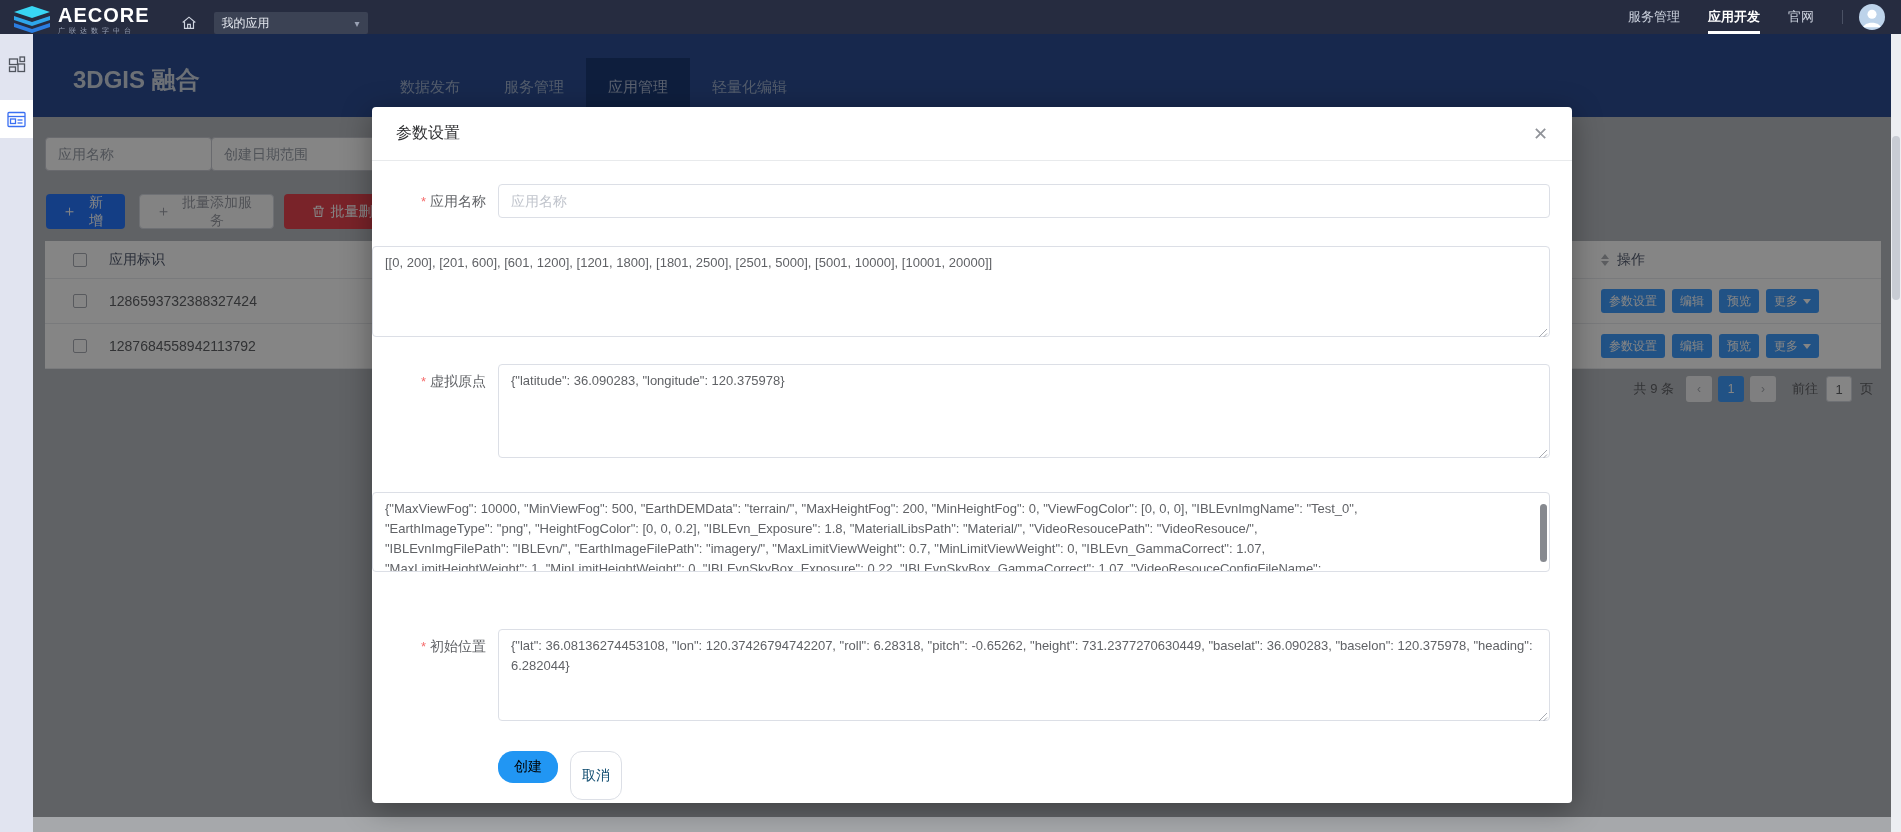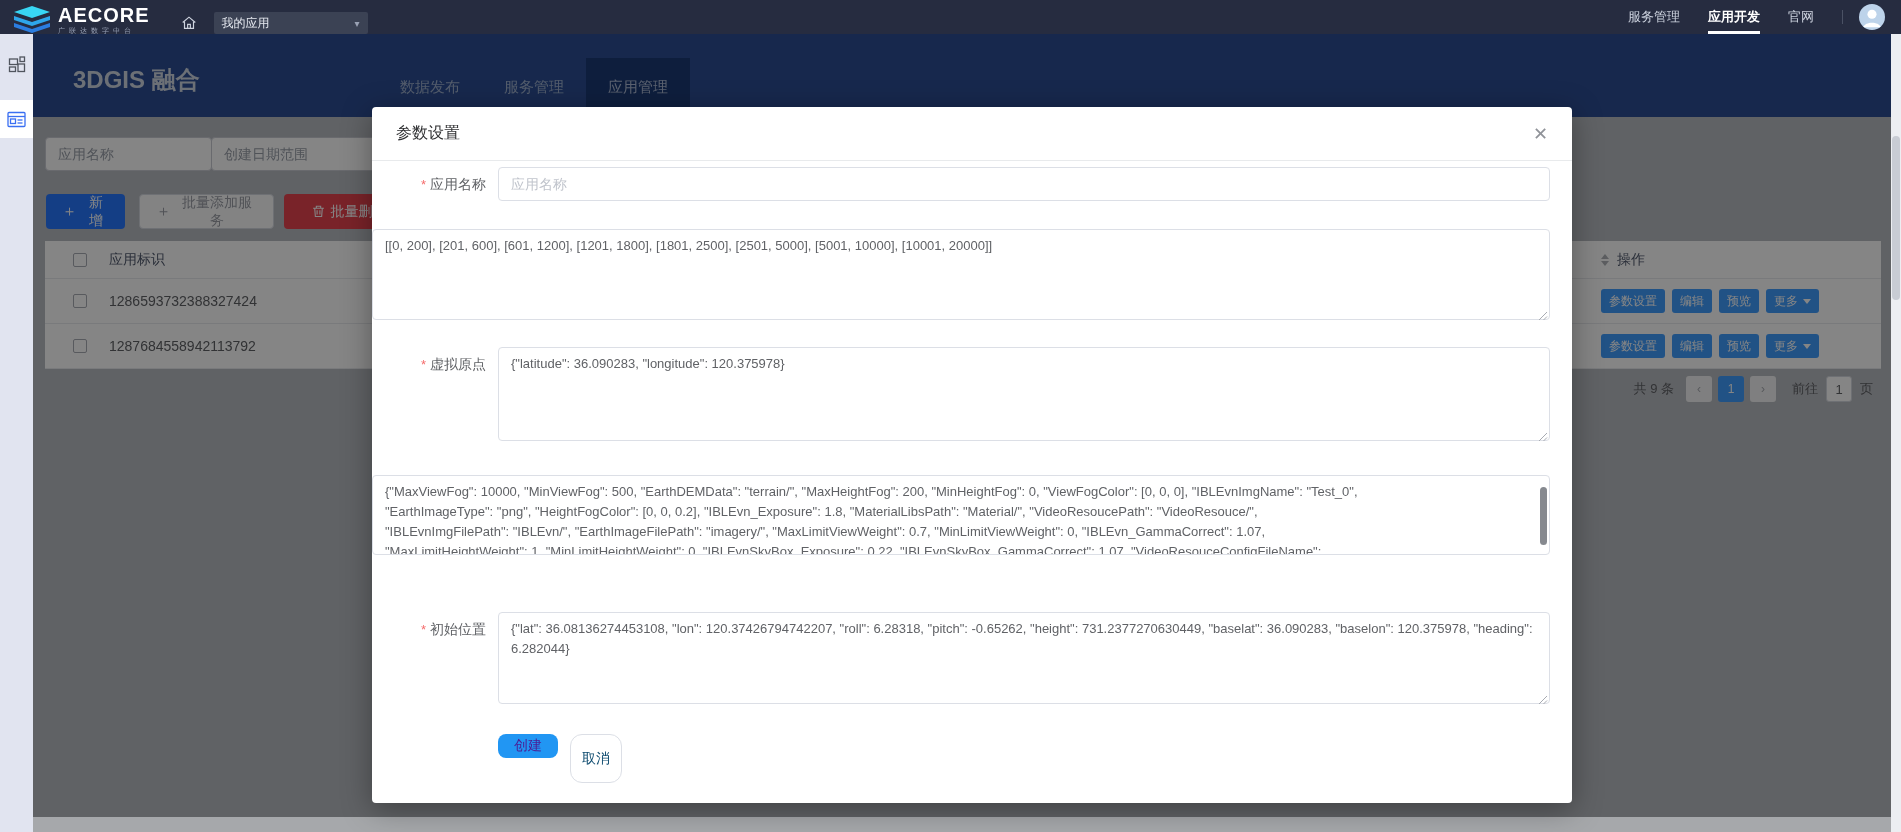--- a/index.html
+++ b/index.html
@@ -88,38 +88,39 @@
   .m-close { margin-left:auto; font-size:18px; color:#909399; cursor:pointer; line-height:1; }
   .form-row { display:flex; }
   .form-row .lbl { flex:0 0 126px; padding-right:12px; text-align:right; font-size:14px; color:#606266; line-height:20px; padding-top:7px; }
   .req { color:#f56c6c; margin-right:4px; font-size:13px; }
   .ctrl { flex:1; margin-right:22px; position:relative; }
   .ipt { width:100%; height:34px; border:1px solid #dcdfe6; border-radius:4px; font-size:14px; color:#606266; padding:0 12px; }
   .ipt::placeholder { color:#c0c4cc; }
   .ta { width:100%; border:1px solid #dcdfe6; border-radius:4px; font-size:13px; color:#606266; line-height:20px; padding:6px 12px; resize:none; overflow:hidden; font-family:"Liberation Sans","DejaVu Sans",sans-serif; }
   .rz { position:absolute; right:2px; bottom:3px; pointer-events:none; }
   .ta-scroll { position:absolute; right:3px; top:12px; width:7px; height:58px; background:#86898f; border-radius:4px; cursor:pointer; }
-  .mt1{margin-top:6px} .mt2{margin-top:28px} .mt3{margin-top:23px} .mt4{margin-top:30px} .mt5{margin-top:53px}
+  .mt1{margin-top:23px} .mt2{margin-top:28px} .mt3{margin-top:23px} .mt4{margin-top:30px} .mt5{margin-top:53px}
   .h2{height:91px} .h3{height:94px} .h4{height:80px; overflow-y:hidden;} .h5{height:92px}
   .m-actions { margin:26px 0 0 126px; display:flex; }
-  .btn-submit { width:60px; height:24px; background:#2196f3; color:#4c1d95; border:none; border-radius:8px; font-size:14px; cursor:pointer; }
+  .btn-submit { width:60px; height:32px; background:#2196f3; color:#000000; border:none; border-radius:15px; font-size:14px; cursor:pointer; }
   .btn-cancel { width:52px; height:49px; background:#fff; color:#0c4a6e; border:1px solid #dcdfe6; border-radius:12px; font-size:14px; margin-left:12px; cursor:pointer; }
 </style>
 </head>
 <body>
 
 <div id="app">
 
   <div class="content">
     <div class="band"></div>
     <div class="page-title">3DGIS 融合</div>
     <div class="tabs">
       <div class="tab">数据发布</div>
       <div class="tab">服务管理</div>
       <div class="tab active">应用管理</div>
+      <div class="tab">轻量化编辑</div>
     </div>
 
     <input class="filter-input f1" placeholder="应用名称" style="">
     <input class="filter-input f2" placeholder="创建日期范围" style="">
 
     <div class="btn-row">
       <button class="pbtn btn-add">
           <span class="plus">＋</span>
           <span>新增</span>
         </button>

